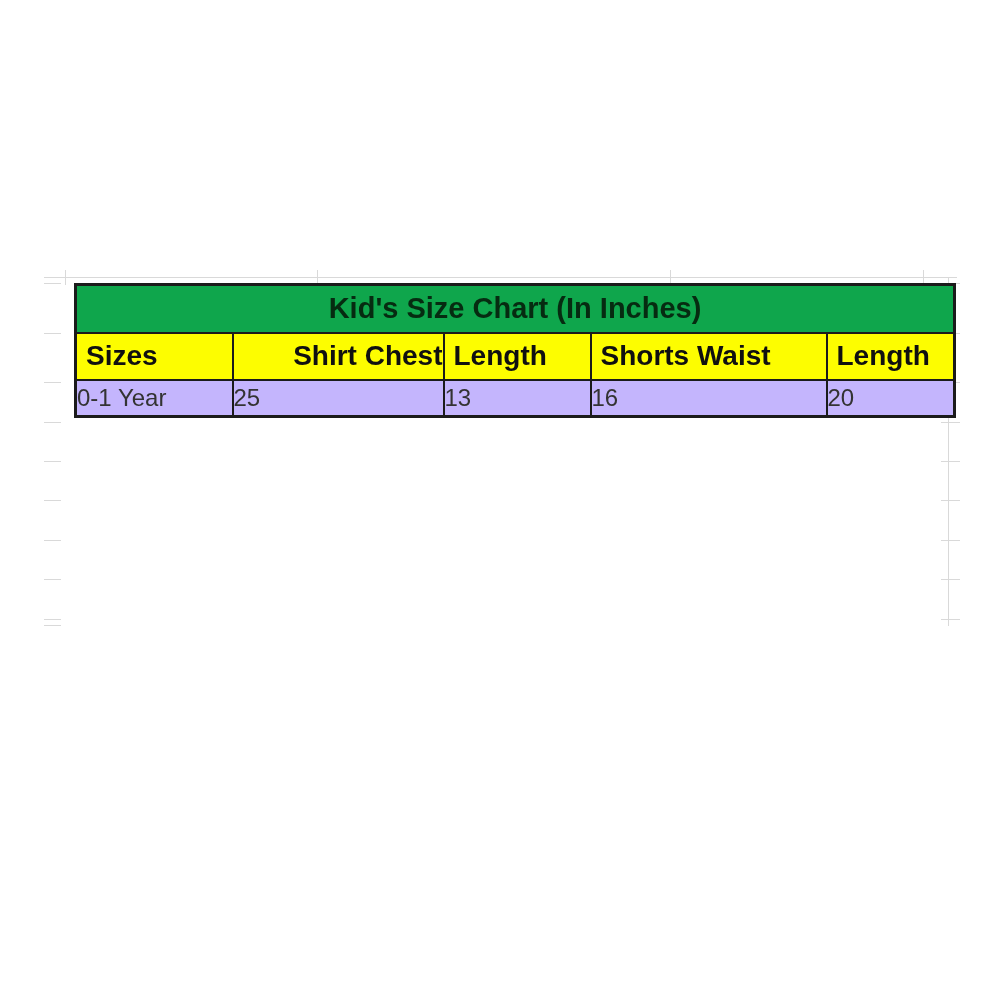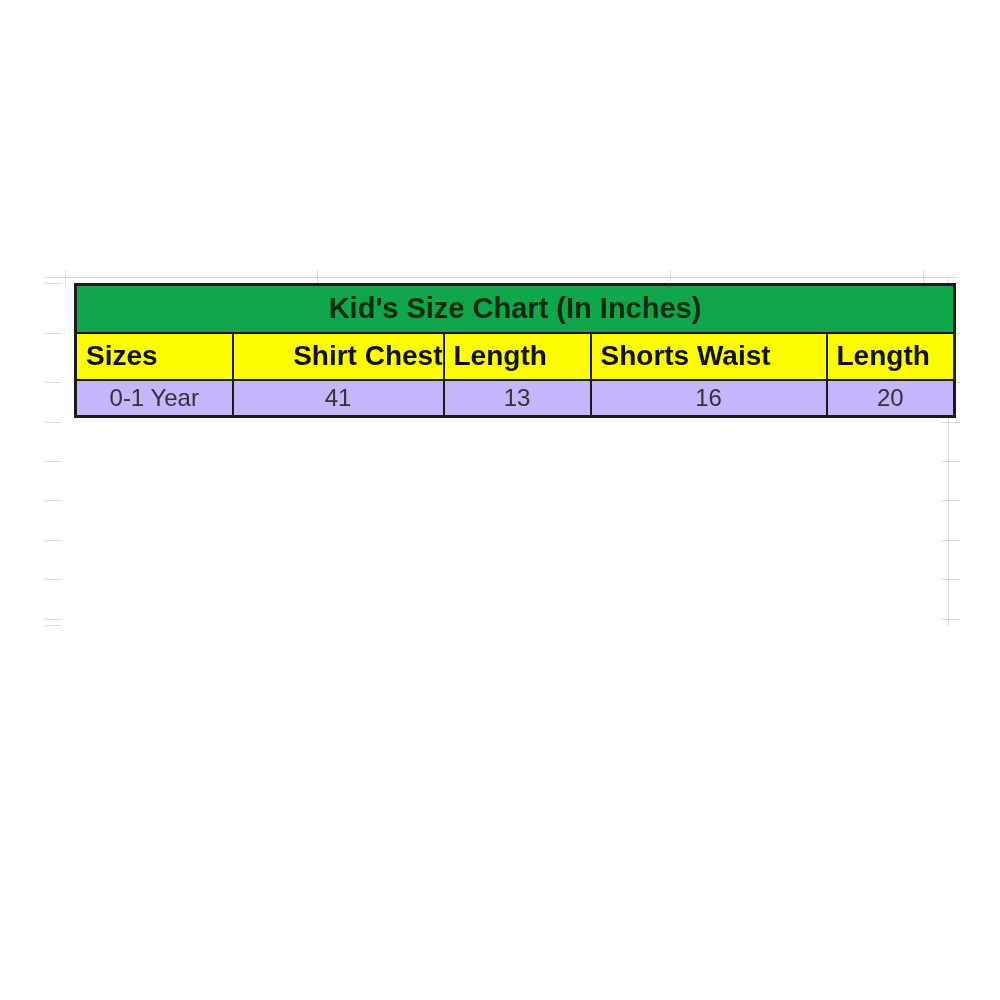--- a/index.html
+++ b/index.html
@@ -58,21 +58,21 @@
     text-align: left;
     padding: 0 0 0 9px;
   }
   tr.data-row {
     height: 37px;
   }
   tr.data-row td {
     color: #333333;
     font-size: 24px;
     font-weight: normal;
-    text-align: center;
+    text-align: left;
     padding: 0;
   }
 </style>
 </head>
 <body style="background: rgb(255, 255, 255);">
 
 <div class="sheet">
     <div class="gl" style="left: 44px; top: 625px; width: 17px; height: 1px; background: rgb(217, 217, 217);"></div>
     <div class="gl" style="left: 941px; top: 619px; width: 19px; height: 1px; background: rgb(217, 217, 217);"></div>
     <div class="gl" style="left: 941px; top: 579px; width: 19px; height: 1px; background: rgb(217, 217, 217);"></div>
@@ -115,21 +115,21 @@
           <th style="background: rgb(253, 253, 0);">Sizes</th>
           <th style="background: rgb(253, 253, 0); text-align: right;">Shirt Chest</th>
           <th style="background: rgb(253, 253, 0);">Length</th>
           <th style="background: rgb(253, 253, 0);">Shorts Waist</th>
           <th style="background: rgb(253, 253, 0);">Length</th>
         </tr>
     </thead>
     <tbody>
         <tr class="data-row">
           <td>0-1 Year</td>
-          <td>41</td>
+          <td>25</td>
           <td>13</td>
           <td>16</td>
           <td>20</td>
         </tr>
       </tbody>
   </table>
 
 </div>
 
 </body></html>

